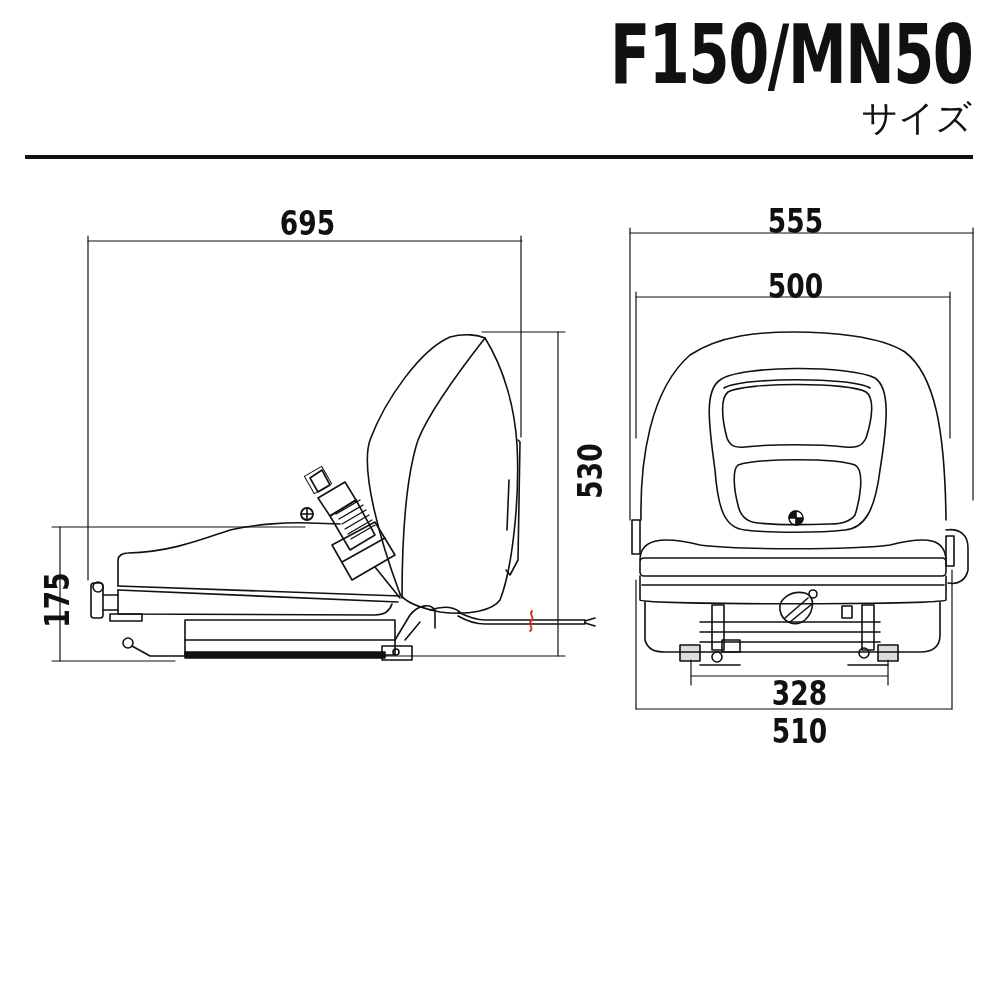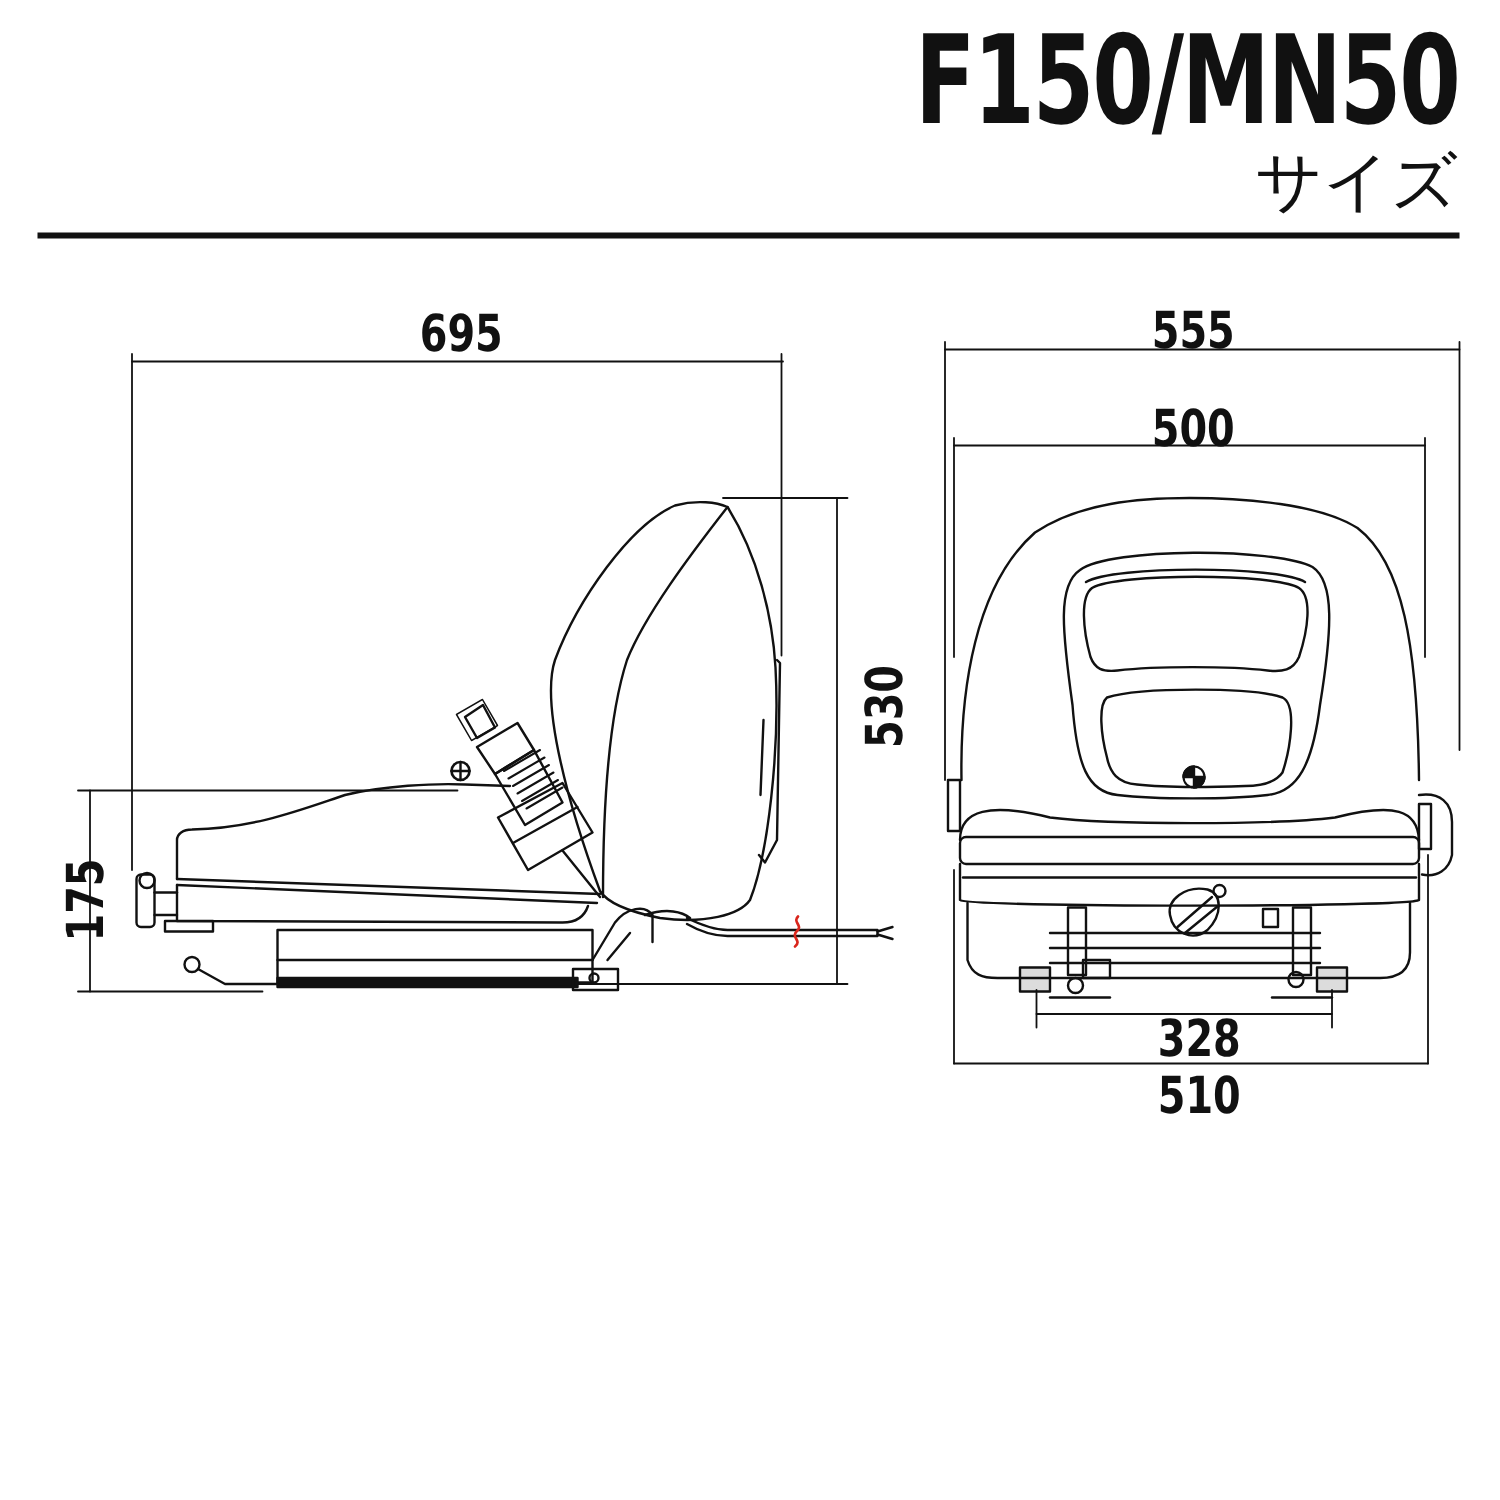--- a/index.html
+++ b/index.html
@@ -2,21 +2,21 @@
 <html><head>
   <meta charset="utf-8">
   <style>
     html, body { margin: 0; padding: 0; background: #ffffff; }
     body { width: 1000px; height: 1000px; position: relative; overflow: hidden;
            font-family: "Liberation Sans", sans-serif; color: #111; }
     .title { position: absolute; right: 28px; top: 14px; font-family: "DejaVu Sans", sans-serif;
              font-weight: bold; font-size: 82px; letter-spacing: -2px; line-height: 1;
              transform: scaleX(0.72); transform-origin: right top; color: #111; }
     .subtitle { position: absolute; right: 28px; top: 100px; font-family: "DejaVu Sans", sans-serif;
-                font-size: 44px; line-height: 1; color: #111; }
+                font-size: 36px; line-height: 1; color: #111; }
     .rule { position: absolute; left: 25px; top: 155px; width: 948px; height: 4px; background: #111; }
     .dim { position: absolute; font-family: "DejaVu Sans", sans-serif; font-weight: bold;
            font-size: 34px; line-height: 1; color: #111; transform: scaleX(0.78); }
     .dim.v { transform: rotate(-90deg) scaleX(0.78); transform-origin: center center; }
     svg { position: absolute; left: 0; top: 0; }
   </style>
 </head>
 <body>
 
 <div class="title">F150/MN50</div>

